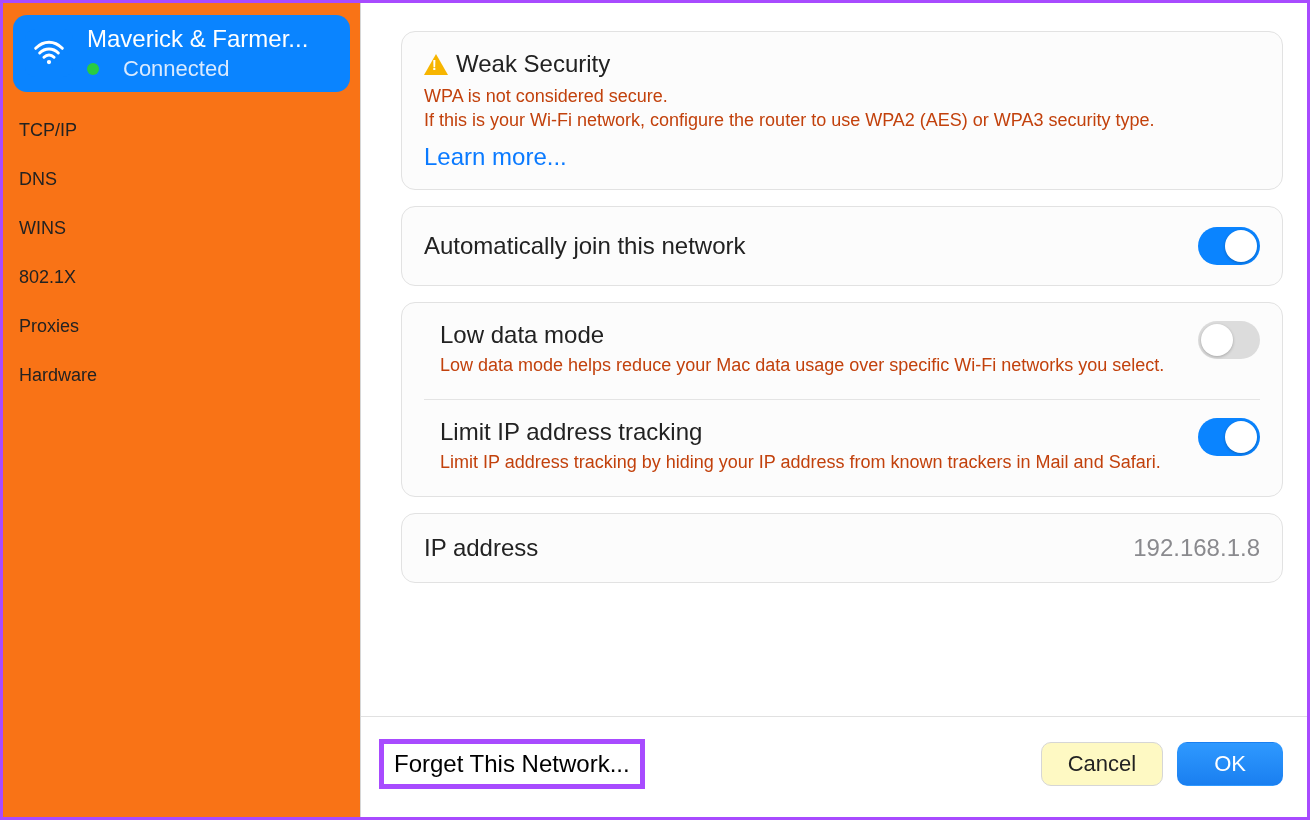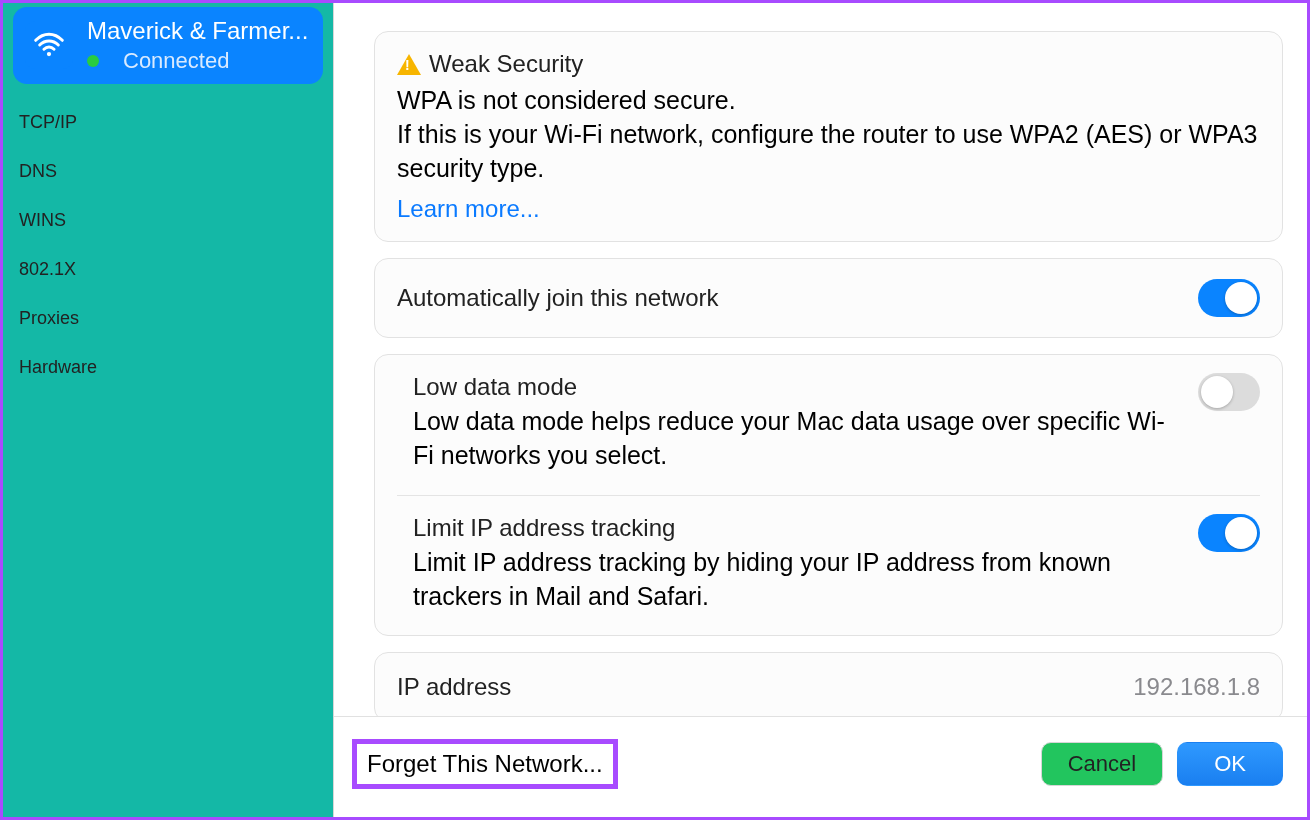--- a/index.html
+++ b/index.html
@@ -5,23 +5,23 @@
     * { box-sizing: border-box; margin: 0; padding: 0; }
     body {
       font-family: -apple-system, "SF Pro Text", "Helvetica Neue", Arial, sans-serif;
       width: 1310px; height: 820px;
       border: 3px solid #a84bff;
       display: flex;
       background: #fff;
       overflow: hidden;
     }
     .sidebar {
-      width: 331px; height: 100%;
-      background: #14b8a6;
-      padding: 4px 10px;
+      width: 358px; height: 100%;
+      background: #f97316;
+      padding: 12px 10px;
       border-right: 1px solid #d6d6d6;
     }
     .network-header {
       background: #0a84ff;
       border-radius: 14px;
       color: #fff;
       padding: 10px 12px;
       display: flex; align-items: center; gap: 14px;
       margin-bottom: 14px;
     }
@@ -59,21 +59,21 @@
     .warn-icon {
       width: 0; height: 0; position: relative;
       border-left: 12px solid transparent;
       border-right: 12px solid transparent;
       border-bottom: 21px solid #f7b500;
     }
     .warn-icon::after {
       content: "!"; position: absolute; left: -4px; top: 3px;
       font-size: 14px; font-weight: 700; color: #fff;
     }
-    .desc { font-size: 25px; color: #000000; line-height: 1.35; }
+    .desc { font-size: 18px; color: #c2410c; line-height: 1.35; }
     .desc-top { margin-top: 6px; }
     .link { color: #0a7aff; font-size: 24px; margin-top: 10px; display: inline-block; cursor: pointer; }
     .row {
       display: flex; justify-content: space-between; align-items: center;
       padding: 20px 22px;
     }
     .row-title { font-size: 24px; color: #222; }
     .divider { height: 1px; background: #e4e4e4; margin: 0 22px; }
     .toggle {
       position: relative; width: 62px; height: 38px; border-radius: 20px;
@@ -104,21 +104,21 @@
     }
     .forget-btn {
       font-size: 24px; background: transparent; border: none;
       padding: 6px 10px; cursor: pointer; color: #000;
     }
     .spacer { flex: 1; }
     .btn {
       font-size: 22px; border-radius: 10px; padding: 8px 26px;
       cursor: pointer; border: 1px solid transparent;
     }
-    .btn-secondary { background: #22c55e; border-color: #d6d6d6; color: #222; }
+    .btn-secondary { background: #fef9c3; border-color: #d6d6d6; color: #222; }
     .btn-primary {
       background: linear-gradient(#2f99ff, #1a7ff0);
       color: #fff; padding: 8px 36px;
     }
   </style>
 </head>
 <body>
 
 <aside class="sidebar">
   <div class="network-header">

